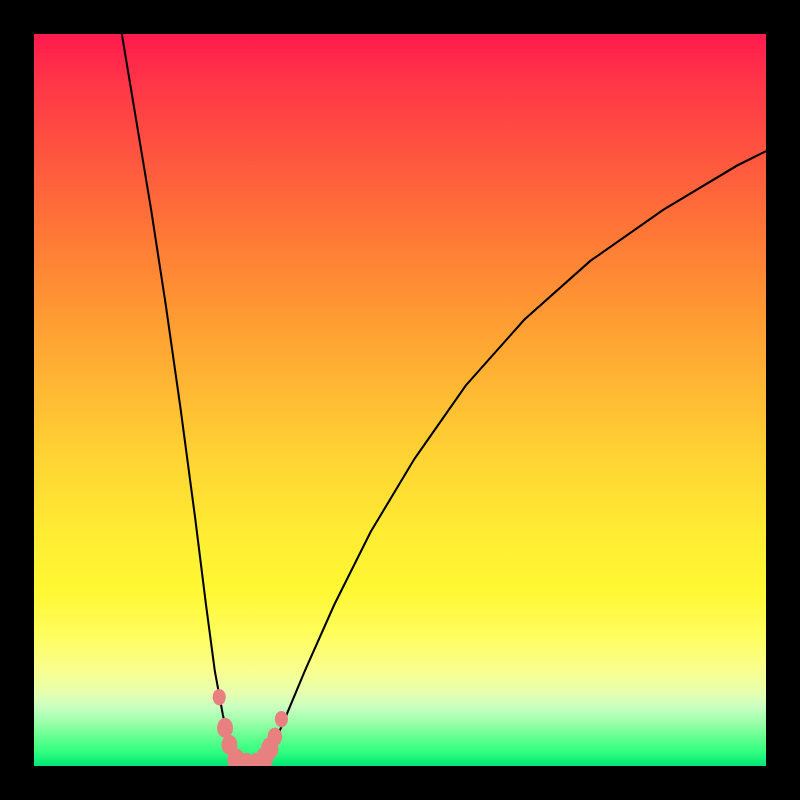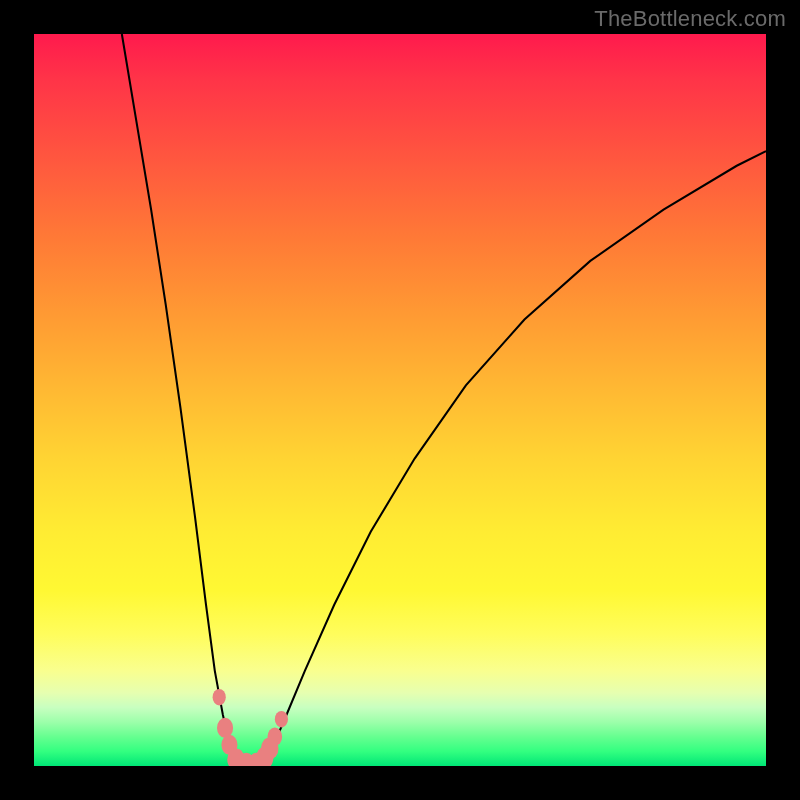--- a/index.html
+++ b/index.html
@@ -86,14 +86,13 @@
           <ellipse cx="27.6" cy="99.1" rx="1.2" ry="1.5" fill="#e98080"></ellipse>
           <ellipse cx="29" cy="99.55" rx="1.1" ry="1.375" fill="#e98080"></ellipse>
           <ellipse cx="30.4" cy="99.55" rx="1.1" ry="1.375" fill="#e98080"></ellipse>
           <ellipse cx="31.5" cy="98.9" rx="1.2" ry="1.5" fill="#e98080"></ellipse>
           <ellipse cx="32.2" cy="97.6" rx="1.2" ry="1.5" fill="#e98080"></ellipse>
           <ellipse cx="32.9" cy="96" rx="1" ry="1.25" fill="#e98080"></ellipse>
           <ellipse cx="33.8" cy="93.6" rx="0.9" ry="1.125" fill="#e98080"></ellipse>
         </g>
     </svg>
   </div>
-  <div class="attribution">TheBottleneck.com</div>
 </div>
 
 </body></html>

